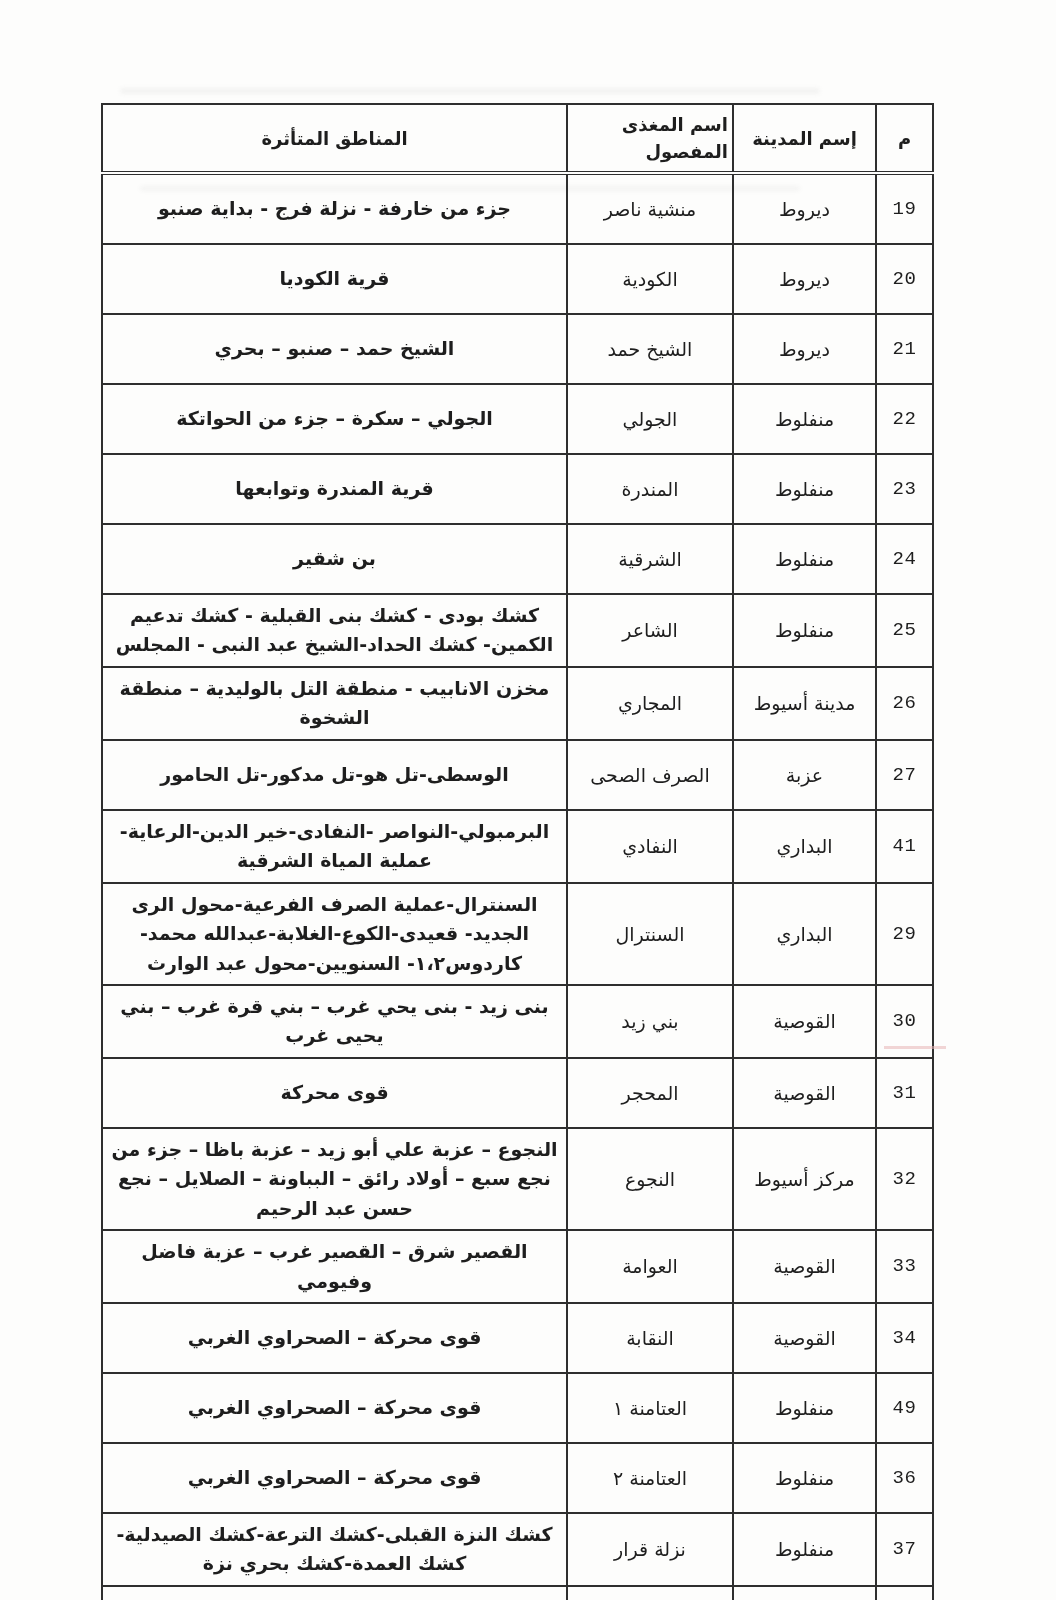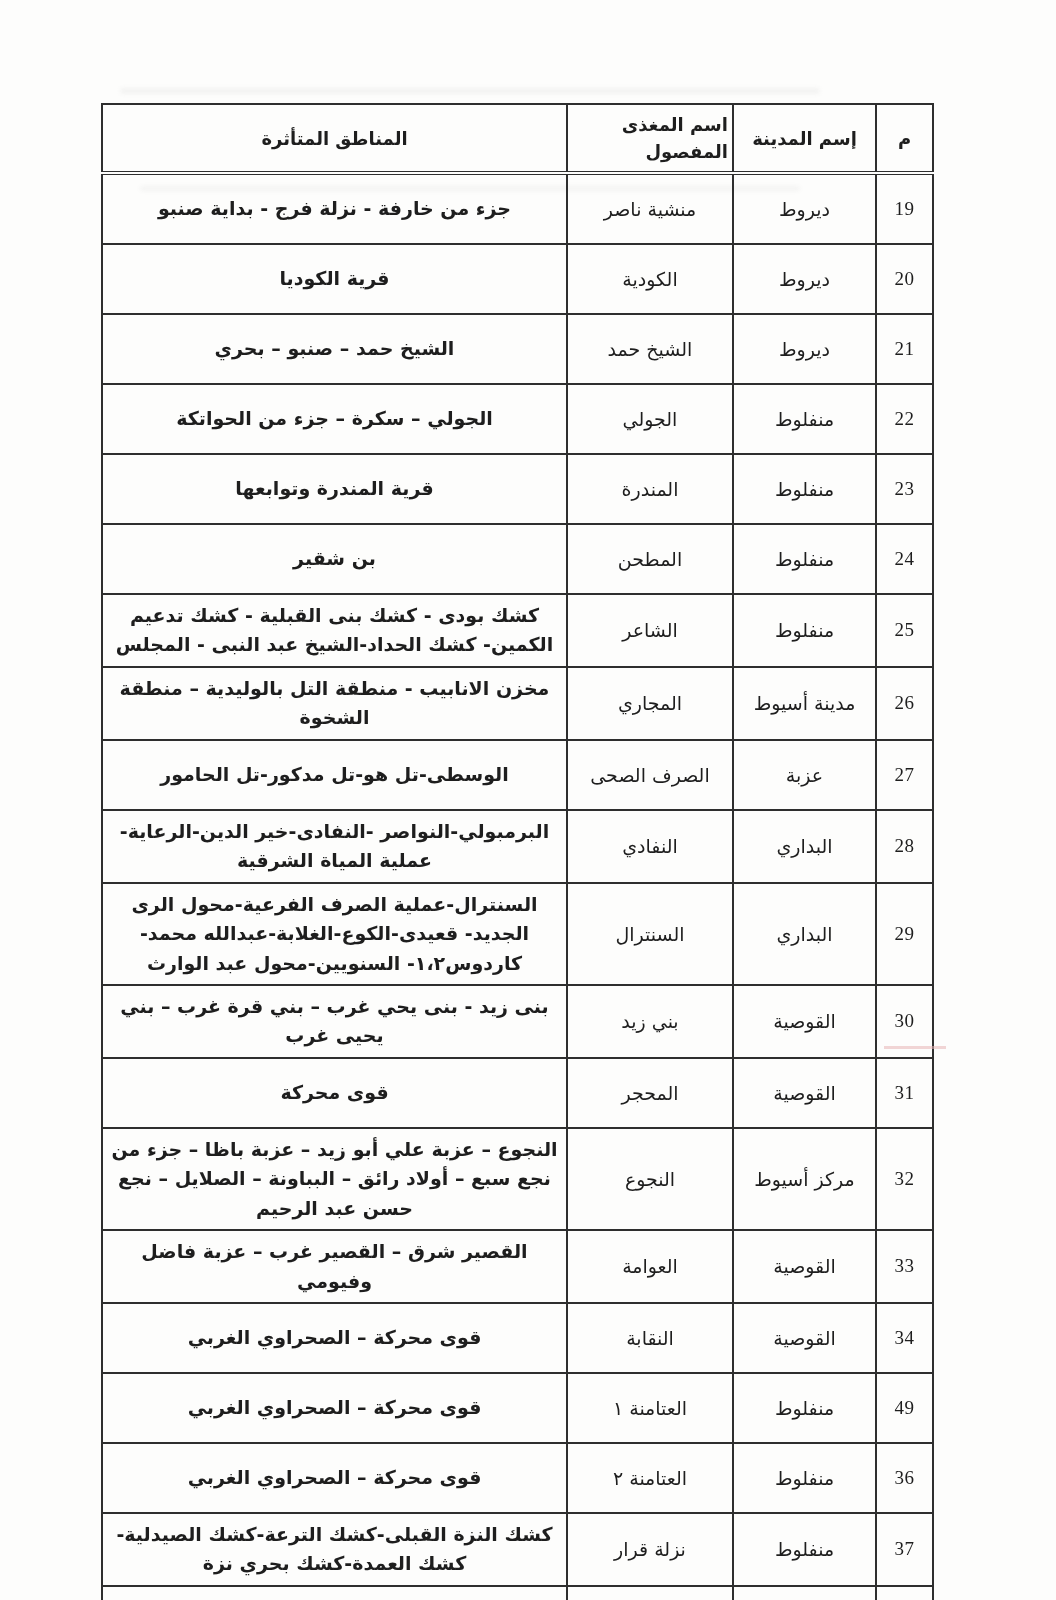--- a/index.html
+++ b/index.html
@@ -74,21 +74,21 @@
   .doc-table tbody td {
     height: 56px;
     font-size: 19px;
   }
   .col-num   { width: 47px; }
   .col-city  { width: 133px; }
   .col-feeder{ width: 156px; }
   .col-areas { width: 455px; }
   td.col-num {
     font-size: 24px;
-    font-family: Liberation Serif, serif;
+    font-family: Liberation Mono, monospace;
     direction: ltr;
     letter-spacing: 0.5px;
   }
   th.col-feeder { font-size: 17px; text-align: right; }
   td.col-areas { font-size: 19px; line-height: 1.55; font-weight: bold; }
 </style>
 </head>
 <body>
 
 <div class="page">
@@ -131,21 +131,21 @@
         </tr>
         <tr>
           <td class="col-num">23</td>
           <td class="col-city">منفلوط</td>
           <td class="col-feeder">المندرة</td>
           <td class="col-areas">قرية المندرة وتوابعها</td>
         </tr>
         <tr>
           <td class="col-num">24</td>
           <td class="col-city">منفلوط</td>
-          <td class="col-feeder">المطحن</td>
+          <td class="col-feeder">الشرقية</td>
           <td class="col-areas">بن شقير</td>
         </tr>
         <tr>
           <td class="col-num">25</td>
           <td class="col-city">منفلوط</td>
           <td class="col-feeder">الشاعر</td>
           <td class="col-areas">كشك بودى - كشك بنى القبلية - كشك تدعيم الكمين- كشك الحداد-الشيخ عبد النبى - المجلس</td>
         </tr>
         <tr>
           <td class="col-num">26</td>
@@ -153,21 +153,21 @@
           <td class="col-feeder">المجاري</td>
           <td class="col-areas">مخزن الانابيب - منطقة التل بالوليدية – منطقة الشخوة</td>
         </tr>
         <tr>
           <td class="col-num">27</td>
           <td class="col-city">عزبة</td>
           <td class="col-feeder">الصرف الصحى</td>
           <td class="col-areas">الوسطى-تل هو-تل مدكور-تل الحامور</td>
         </tr>
         <tr>
-          <td class="col-num">28</td>
+          <td class="col-num">41</td>
           <td class="col-city">البداري</td>
           <td class="col-feeder">النفادي</td>
           <td class="col-areas">البرمبولي-النواصر -النفادى-خير الدين-الرعاية-عملية المياة الشرقية</td>
         </tr>
         <tr>
           <td class="col-num">29</td>
           <td class="col-city">البداري</td>
           <td class="col-feeder">السنترال</td>
           <td class="col-areas">السنترال-عملية الصرف الفرعية-محول الرى الجديد- قعيدى-الكوع-الغلابة-عبدالله محمد-كاردوس١،٢- السنويين-محول عبد الوارث</td>
         </tr>

